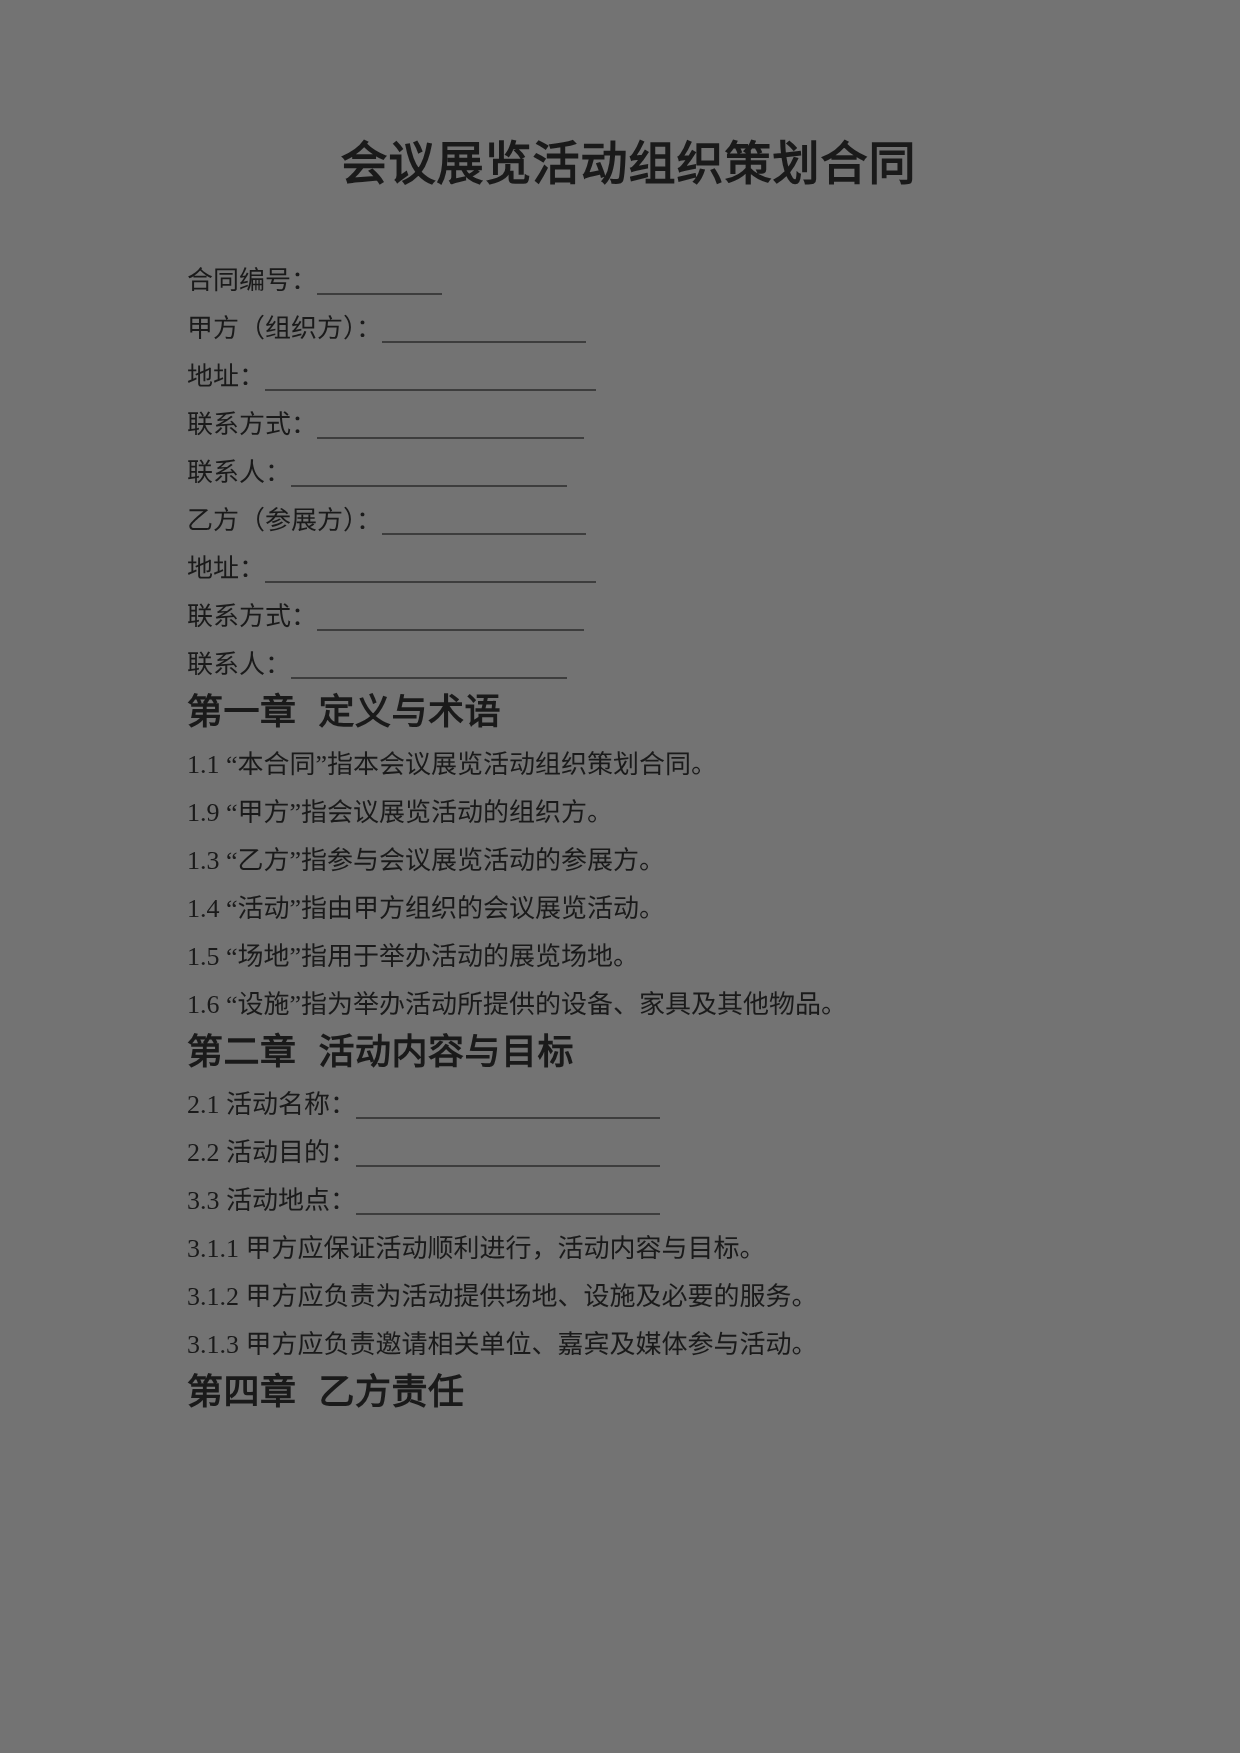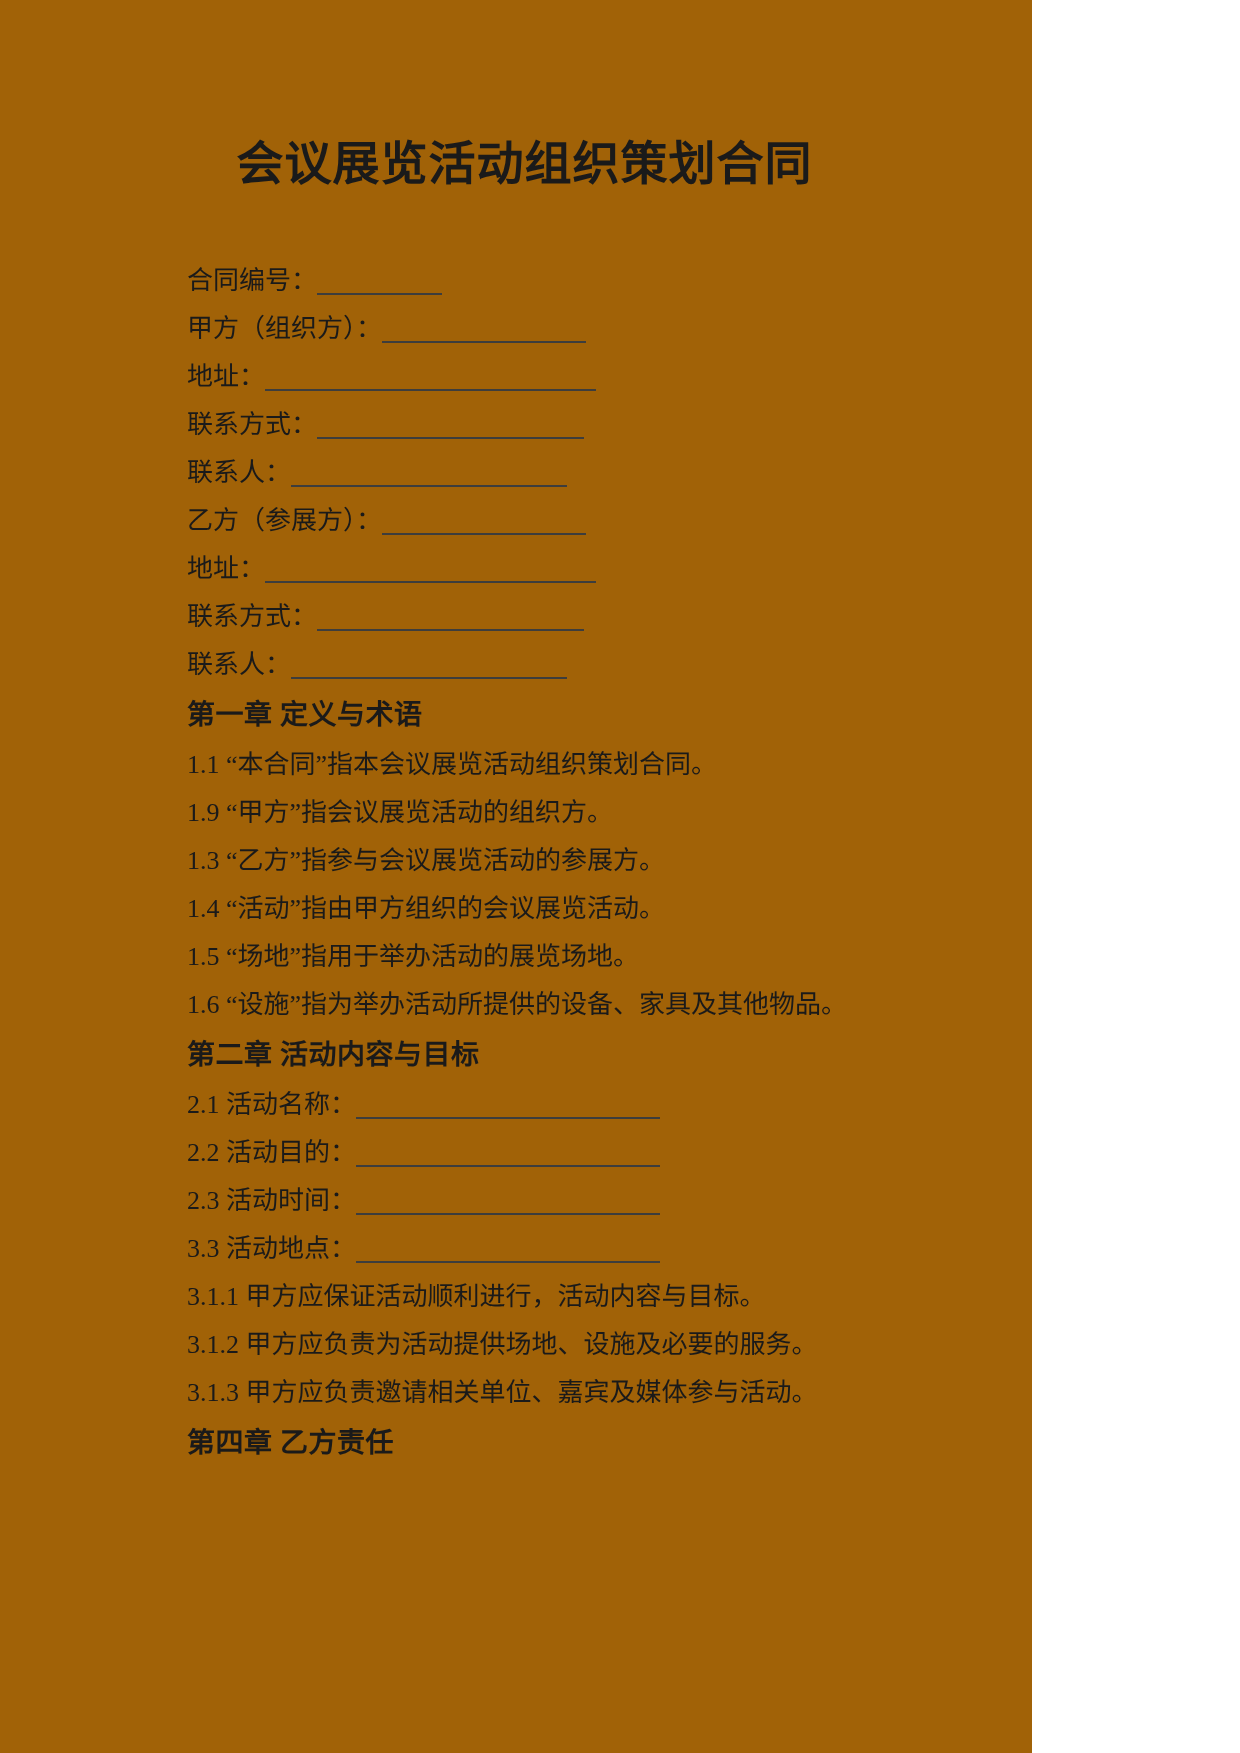--- a/index.html
+++ b/index.html
@@ -2,23 +2,23 @@
 <html lang="zh-CN"><head>
 <meta charset="utf-8">
 <style>
   html, body {
     margin: 0;
     padding: 0;
     background: #ffffff;
   }
   .page {
     position: relative;
-    width: 1032px;
+    width: 1240px;
     height: 1753px;
-    background: #a16207;
+    background: #737373;
     box-sizing: border-box;
     overflow: hidden;
     color: #1a1a1a;
     font-family: "Liberation Serif", "DejaVu Serif", serif;
   }
   .doc {
     padding: 0 170px 0 187px;
   }
   .doc-title {
     margin: 135px 0 0 0;
@@ -32,22 +32,22 @@
   .doc-body {
     margin-top: 63px;
   }
   .row {
     margin: 0;
     font-size: 26px;
     line-height: 48px;
     white-space: nowrap;
   }
   .chapter-heading {
-    font-family: Liberation Serif, serif;
-    font-size: 28px;
+    font-family: Liberation Mono, monospace;
+    font-size: 36px;
     font-weight: 700;
     line-height: 52px;
     letter-spacing: 0.5px;
   }
   .blank {
     display: inline-block;
     height: 0;
     border-bottom: 2px solid #3d3d3d;
     position: relative;
     top: 6px;
@@ -83,21 +83,20 @@
       <p class="row">1.1 “本合同”指本会议展览活动组织策划合同。</p>
       <p class="row">1.9 “甲方”指会议展览活动的组织方。</p>
       <p class="row">1.3 “乙方”指参与会议展览活动的参展方。</p>
       <p class="row">1.4 “活动”指由甲方组织的会议展览活动。</p>
       <p class="row">1.5 “场地”指用于举办活动的展览场地。</p>
       <p class="row">1.6 “设施”指为举办活动所提供的设备、家具及其他物品。</p>
 
       <h2 class="row chapter-heading">第二章 活动内容与目标</h2>
       <p class="row"><span>2.1 活动名称：</span><span class="blank w-c2"></span></p>
       <p class="row"><span>2.2 活动目的：</span><span class="blank w-c2"></span></p>
-      <p class="row"><span>2.3 活动时间：</span><span class="blank w-c2"></span></p>
       <p class="row"><span>3.3 活动地点：</span><span class="blank w-c2"></span></p>
 
       <p class="row">3.1.1 甲方应保证活动顺利进行，活动内容与目标。</p>
       <p class="row">3.1.2 甲方应负责为活动提供场地、设施及必要的服务。</p>
       <p class="row">3.1.3 甲方应负责邀请相关单位、嘉宾及媒体参与活动。</p>
 
       <h2 class="row chapter-heading">第四章 乙方责任</h2>
 
     </div>
   </div>

